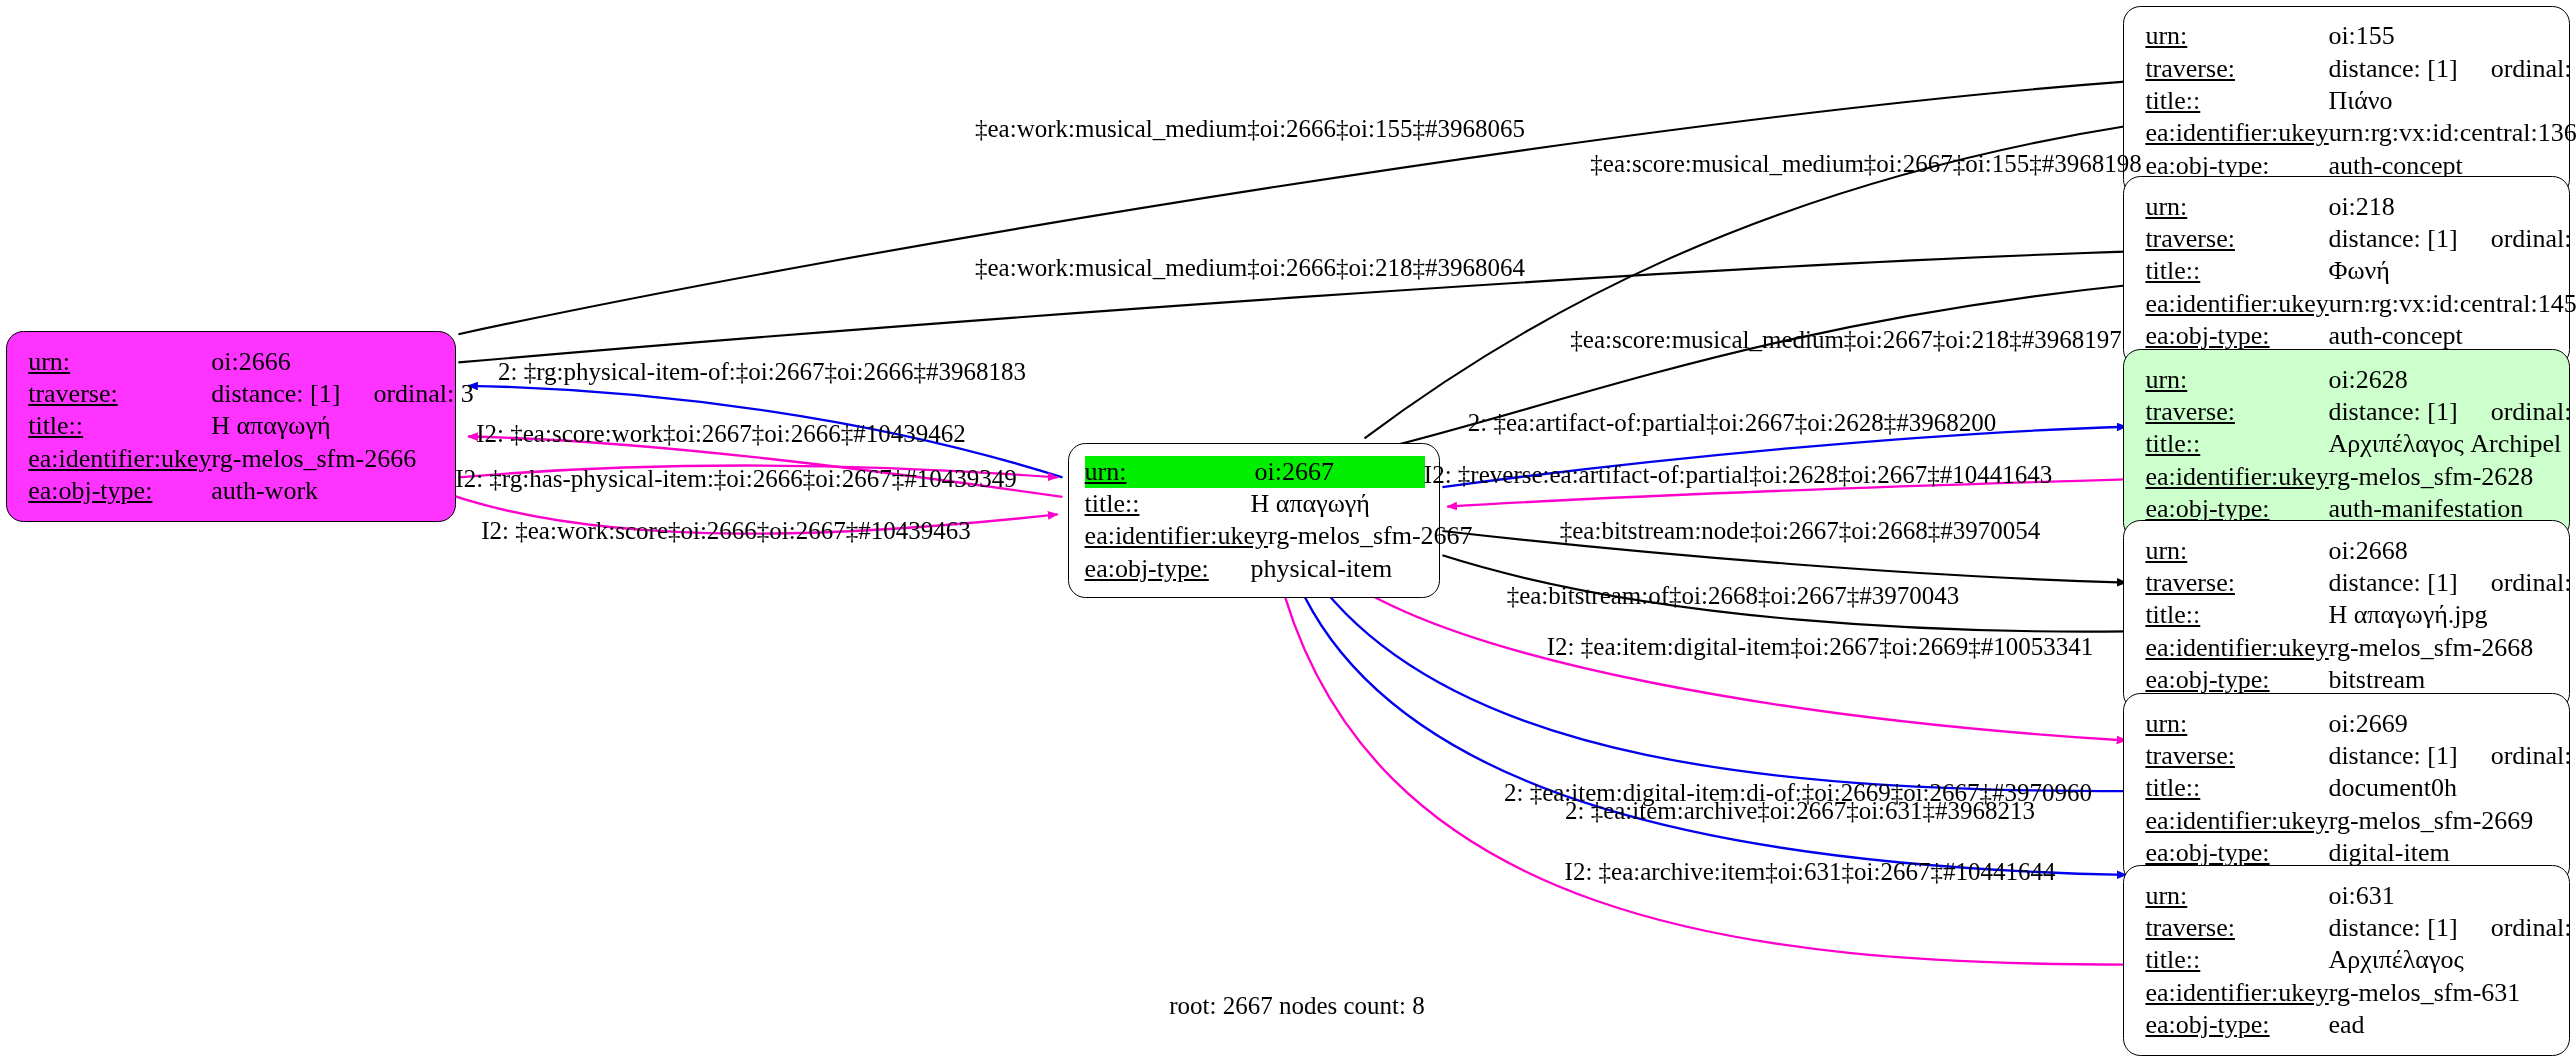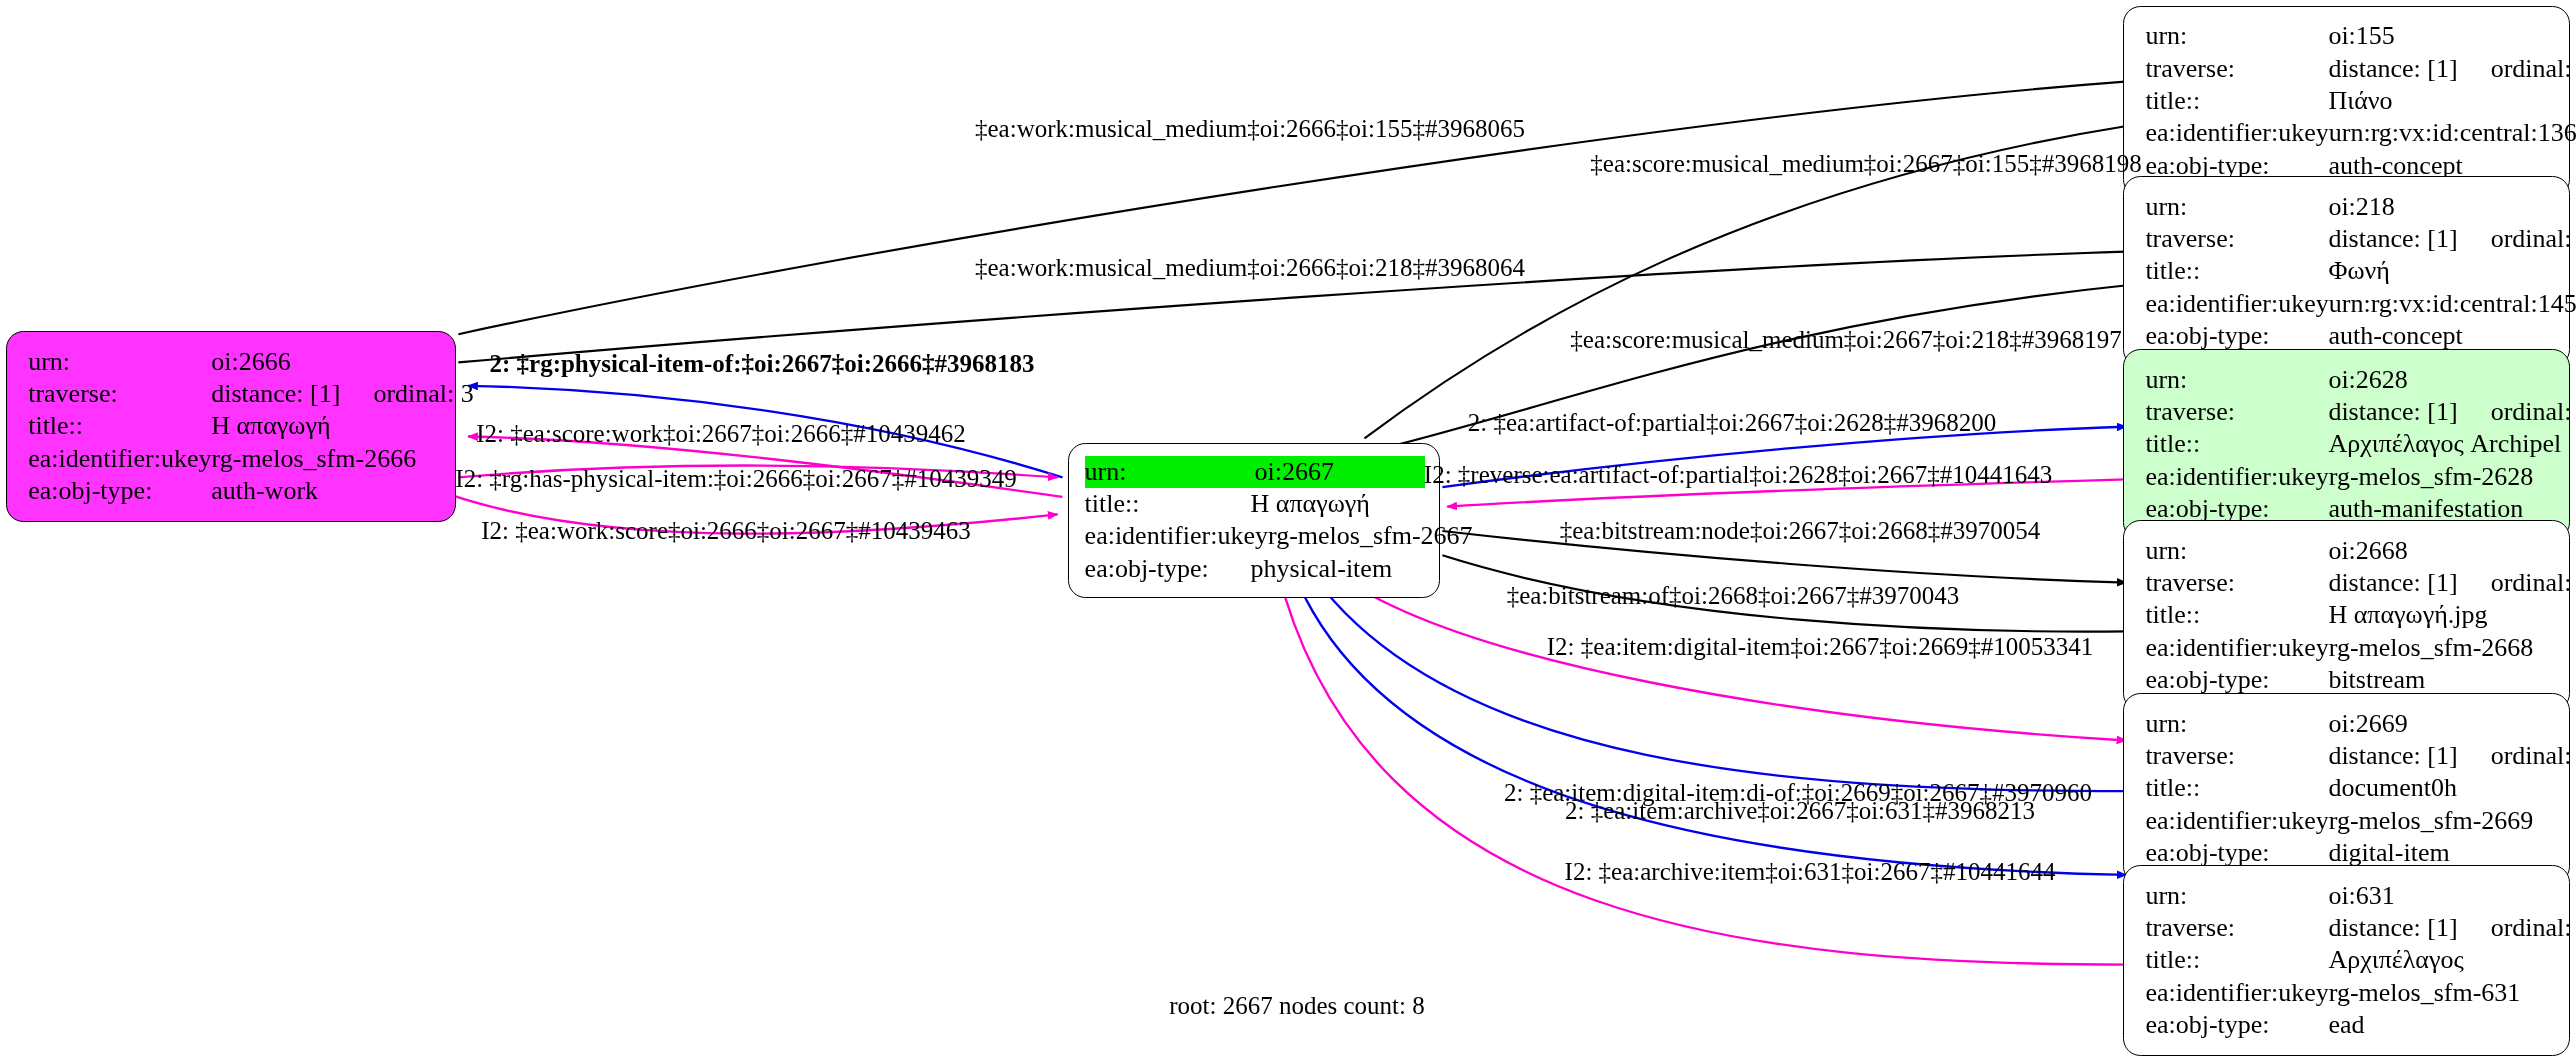--- a/index.html
+++ b/index.html
@@ -39,20 +39,21 @@
     display: flex;
     align-items: baseline;
     white-space: nowrap;
     font-size: 26px;
     line-height: 1.245;
   }
   .node-key {
     display: inline-block;
     min-width: 183px;
     flex: 0 0 auto;
+    text-decoration: underline;
   }
   .node-val {
     display: inline-block;
     flex: 1 1 auto;
   }
   .node-val .ord {
     display: inline-block;
     margin-left: 33px;
   }
   .hl .node-key, .hl .node-val {
@@ -305,21 +306,21 @@
       <span class="node-key">ea:obj-type:</span>
       <span class="node-val">ead</span>
     </div>
   </div>
 
   <div class="edge-label center" style="left:1250px; top:116px;">‡ea:work:musical_medium‡oi:2666‡oi:155‡#3968065</div>
   <div class="edge-label center" style="left:1866px; top:151px;">‡ea:score:musical_medium‡oi:2667‡oi:155‡#3968198</div>
   <div class="edge-label center" style="left:1250px; top:255px;">‡ea:work:musical_medium‡oi:2666‡oi:218‡#3968064</div>
   <div class="edge-label center" style="left:1846px; top:327px;">‡ea:score:musical_medium‡oi:2667‡oi:218‡#3968197</div>
 
-  <div class="edge-label center" style="left:762px; top:351px;font-weight:bold;">2: ‡rg:physical-item-of:‡oi:2667‡oi:2666‡#3968183</div>
+  <div class="edge-label center" style="left:762px; top:359px;">2: ‡rg:physical-item-of:‡oi:2667‡oi:2666‡#3968183</div>
   <div class="edge-label center" style="left:721px; top:421px;">I2: ‡ea:score:work‡oi:2667‡oi:2666‡#10439462</div>
   <div class="edge-label center" style="left:724px; top:466px;margin-left:12px;">I2: ‡rg:has-physical-item:‡oi:2666‡oi:2667‡#10439349</div>
   <div class="edge-label center" style="left:726px; top:518px;">I2: ‡ea:work:score‡oi:2666‡oi:2667‡#10439463</div>
 
   <div class="edge-label center" style="left:1732px; top:410px;">2: ‡ea:artifact-of:partial‡oi:2667‡oi:2628‡#3968200</div>
   <div class="edge-label center" style="left:1738px; top:462px;">I2: ‡reverse:ea:artifact-of:partial‡oi:2628‡oi:2667‡#10441643</div>
 
   <div class="edge-label center" style="left:1800px; top:518px;">‡ea:bitstream:node‡oi:2667‡oi:2668‡#3970054</div>
   <div class="edge-label center" style="left:1733px; top:583px;">‡ea:bitstream:of‡oi:2668‡oi:2667‡#3970043</div>
 

